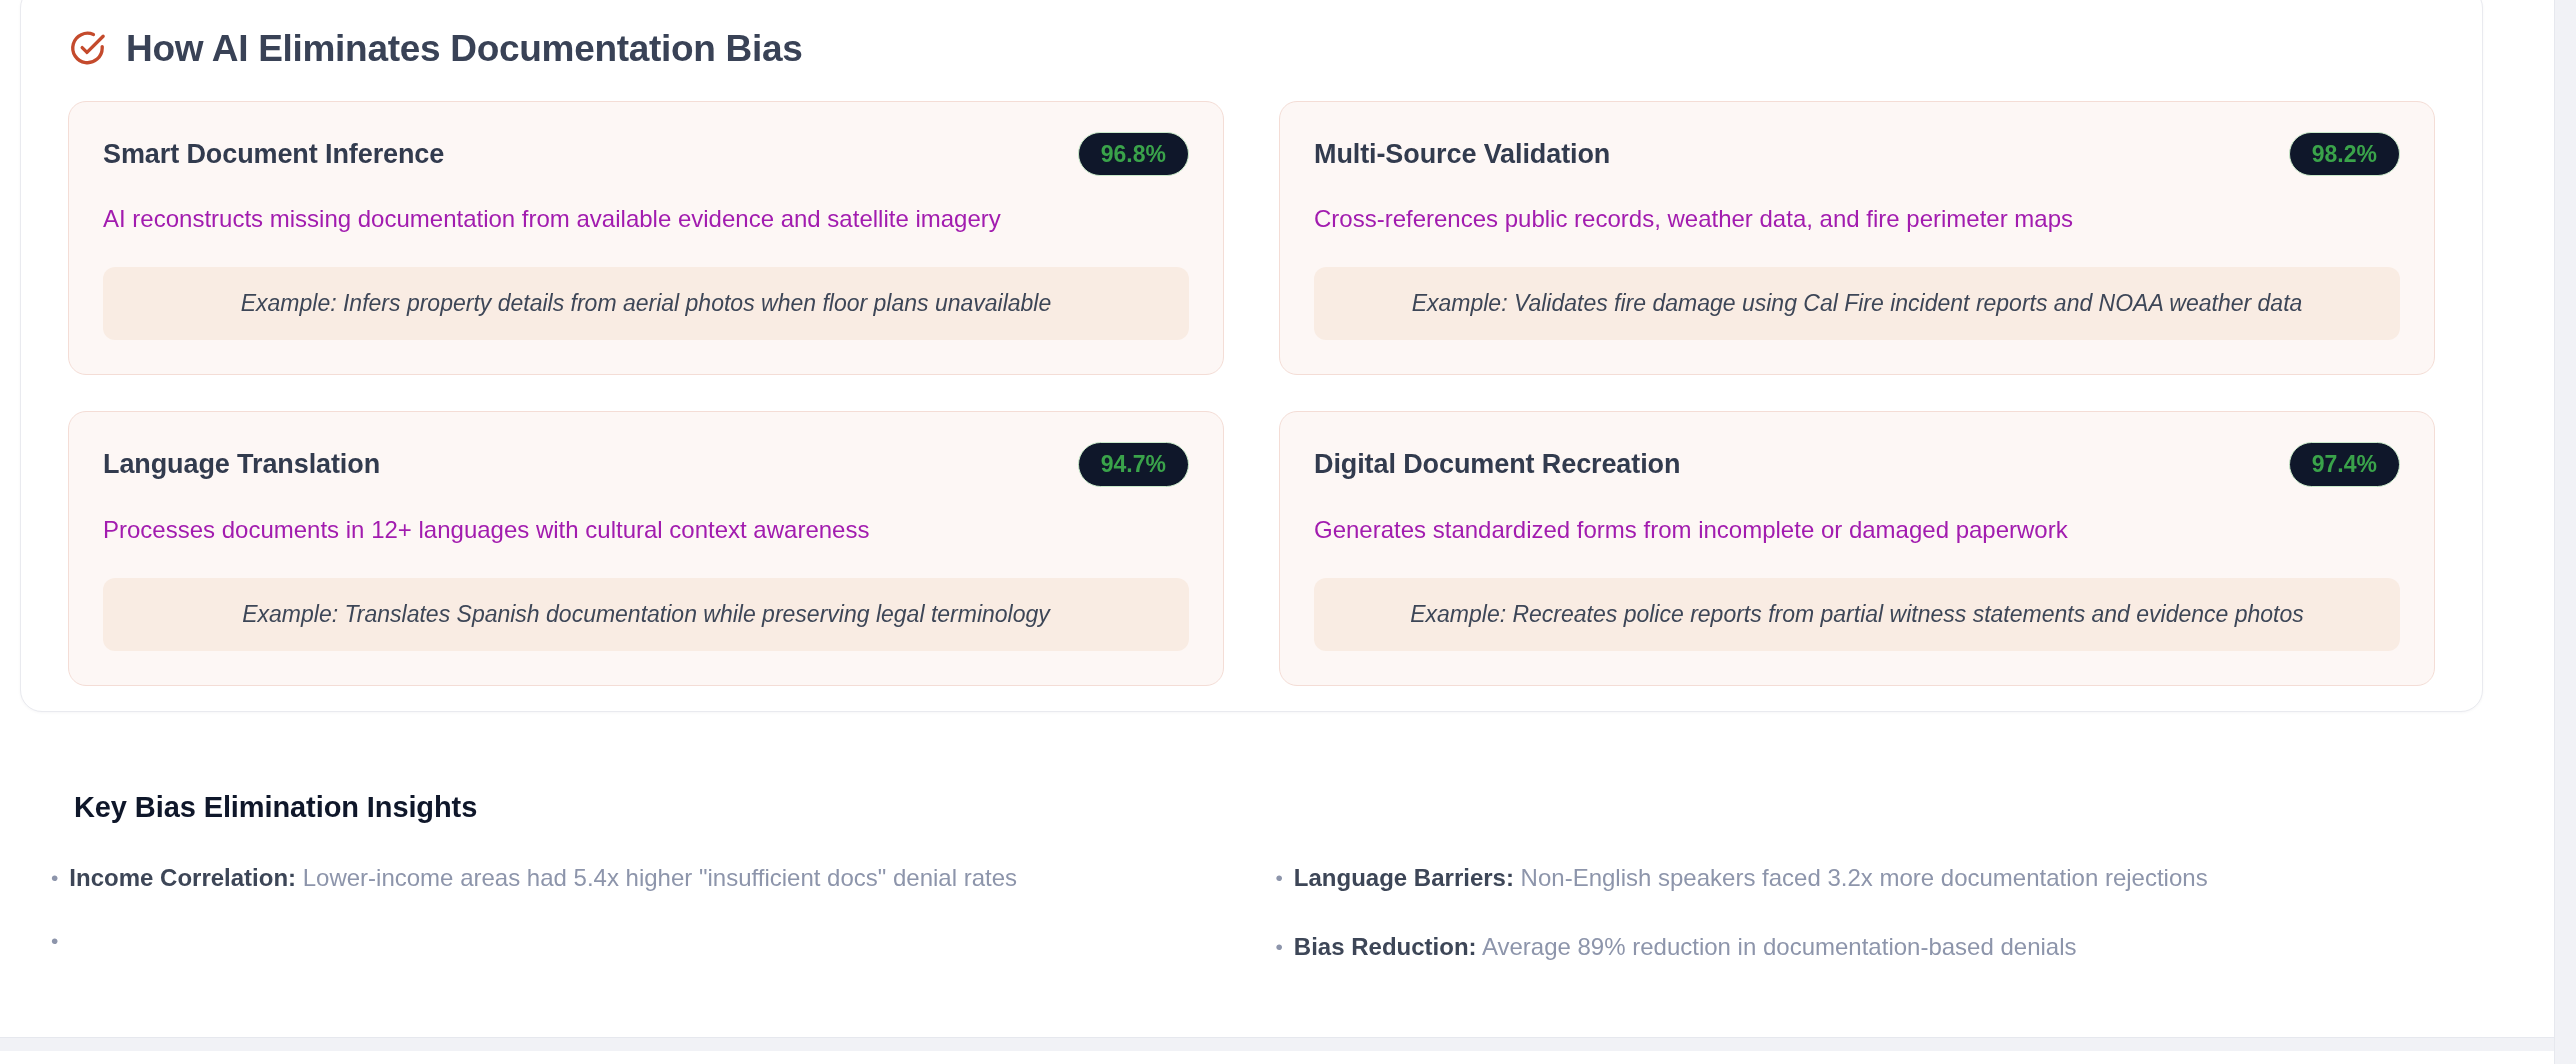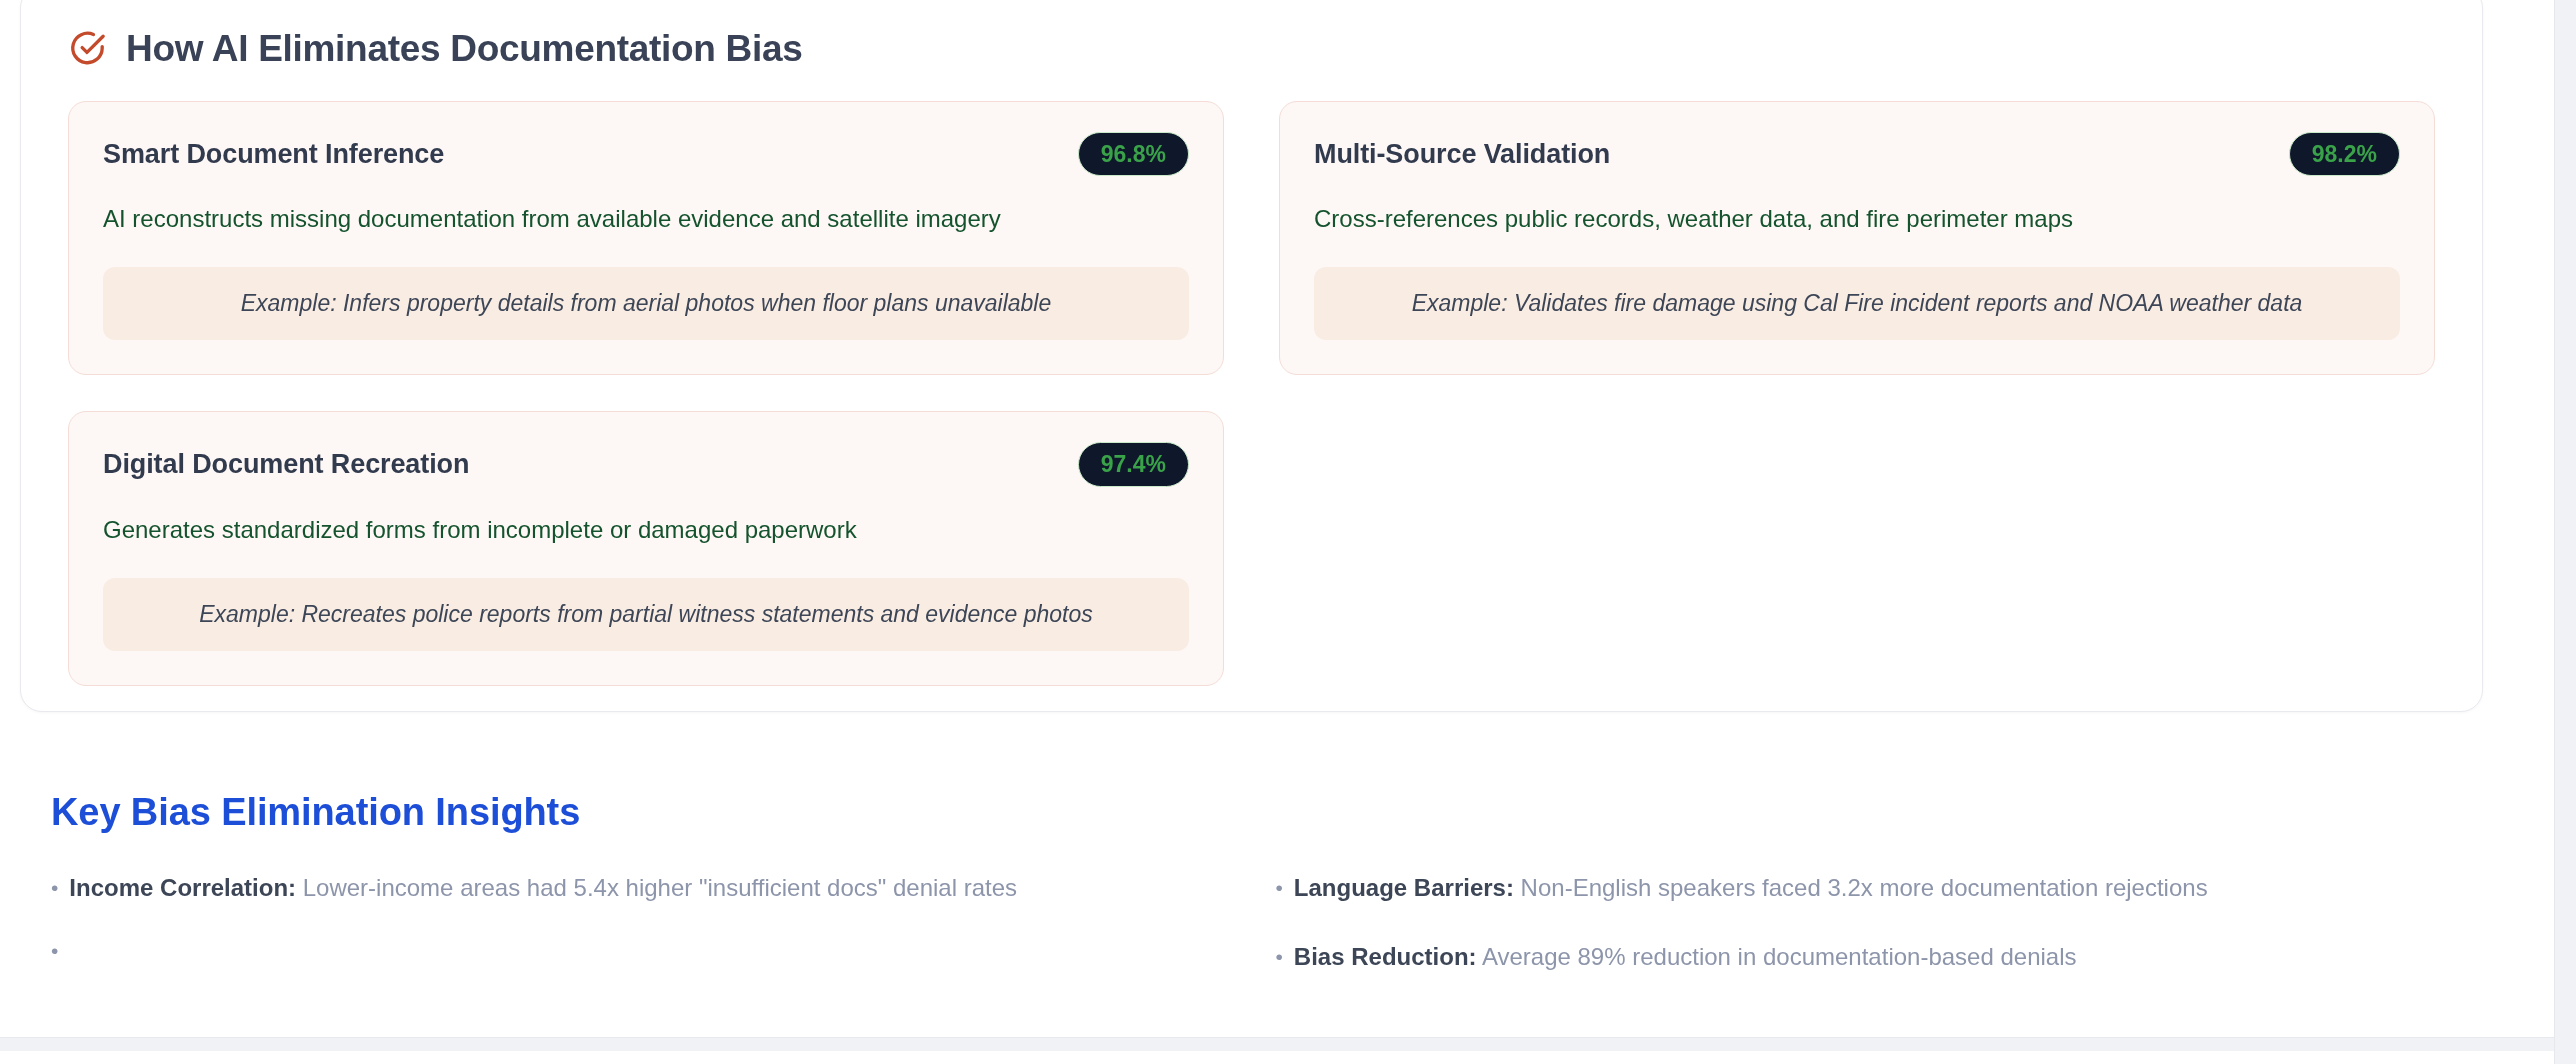--- a/index.html
+++ b/index.html
@@ -127,21 +127,21 @@
     font-size: 23px;
     font-weight: bold;
     color: #3aa34a;
     line-height: 1.15;
     white-space: nowrap;
   }
 
   .card-desc {
     margin-top: 26px;
     font-size: 24px;
-    color: #14532d;
+    color: #a21caf;
     line-height: 1.45;
   }
 
   .card-example {
     margin-top: 30px;
     background: #f9ece3;
     border-radius: 12px;
     padding: 21px 24px;
     font-size: 23px;
     font-style: italic;
@@ -152,25 +152,26 @@
 
   
   .insights {
     position: absolute;
     left: 51px;
     top: 791px;
     width: 2394px;
   }
 
   .insights-title {
-    font-size: 38px;
-    font-weight: bold;
-    color: #1d4ed8;
+    font-size: 29px;
+    font-weight: bold;
+    color: #0f172a;
     letter-spacing: -0.1px;
     margin-bottom: 38px;
+    margin-left: 23px;
   }
 
   .insights-grid {
     display: grid;
     grid-template-columns: 1fr 1fr;
     gap: 38px 55px;
   }
 
   .insight-item {
     display: flex;
@@ -230,20 +231,28 @@
 
         <article class="feature-card">
           <div class="card-top">
             <h2 class="card-title">Multi-Source Validation</h2>
             <span class="accuracy-badge">98.2%</span>
           </div>
           <p class="card-desc">Cross-references public records, weather data, and fire perimeter maps</p>
           <div class="card-example">Example: Validates fire damage using Cal Fire incident reports and NOAA weather data</div>
         </article>
 
+        <article class="feature-card">
+          <div class="card-top">
+            <h2 class="card-title">Language Translation</h2>
+            <span class="accuracy-badge">94.7%</span>
+          </div>
+          <p class="card-desc">Processes documents in 12+ languages with cultural context awareness</p>
+          <div class="card-example">Example: Translates Spanish documentation while preserving legal terminology</div>
+        </article>
 
         <article class="feature-card">
           <div class="card-top">
             <h2 class="card-title">Digital Document Recreation</h2>
             <span class="accuracy-badge">97.4%</span>
           </div>
           <p class="card-desc">Generates standardized forms from incomplete or damaged paperwork</p>
           <div class="card-example">Example: Recreates police reports from partial witness statements and evidence photos</div>
         </article>
 

